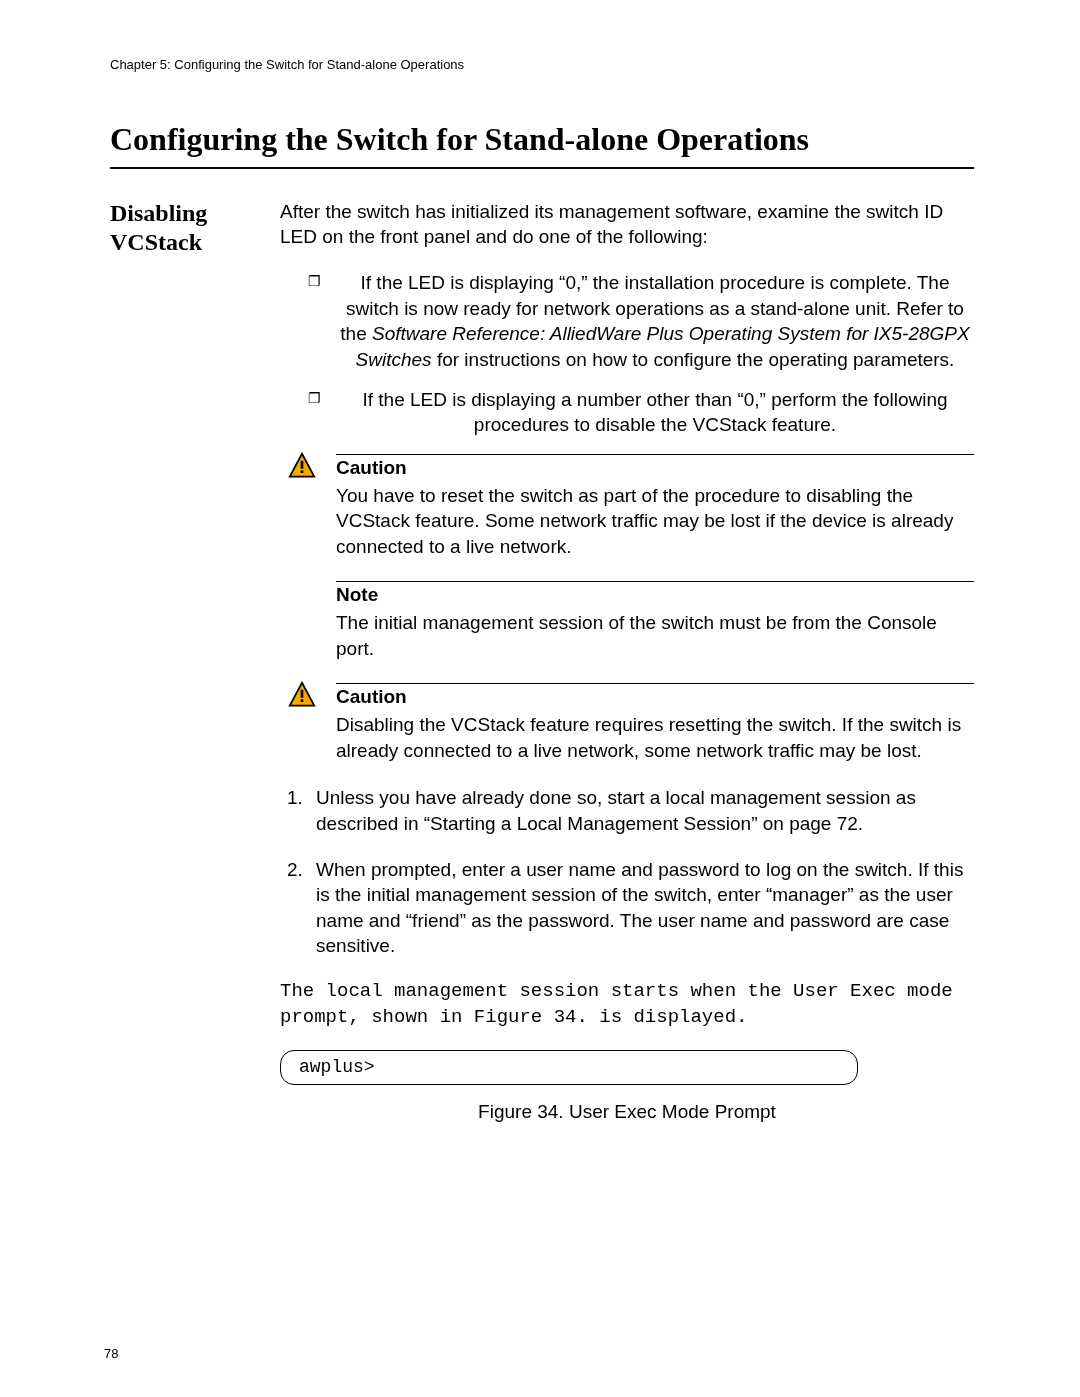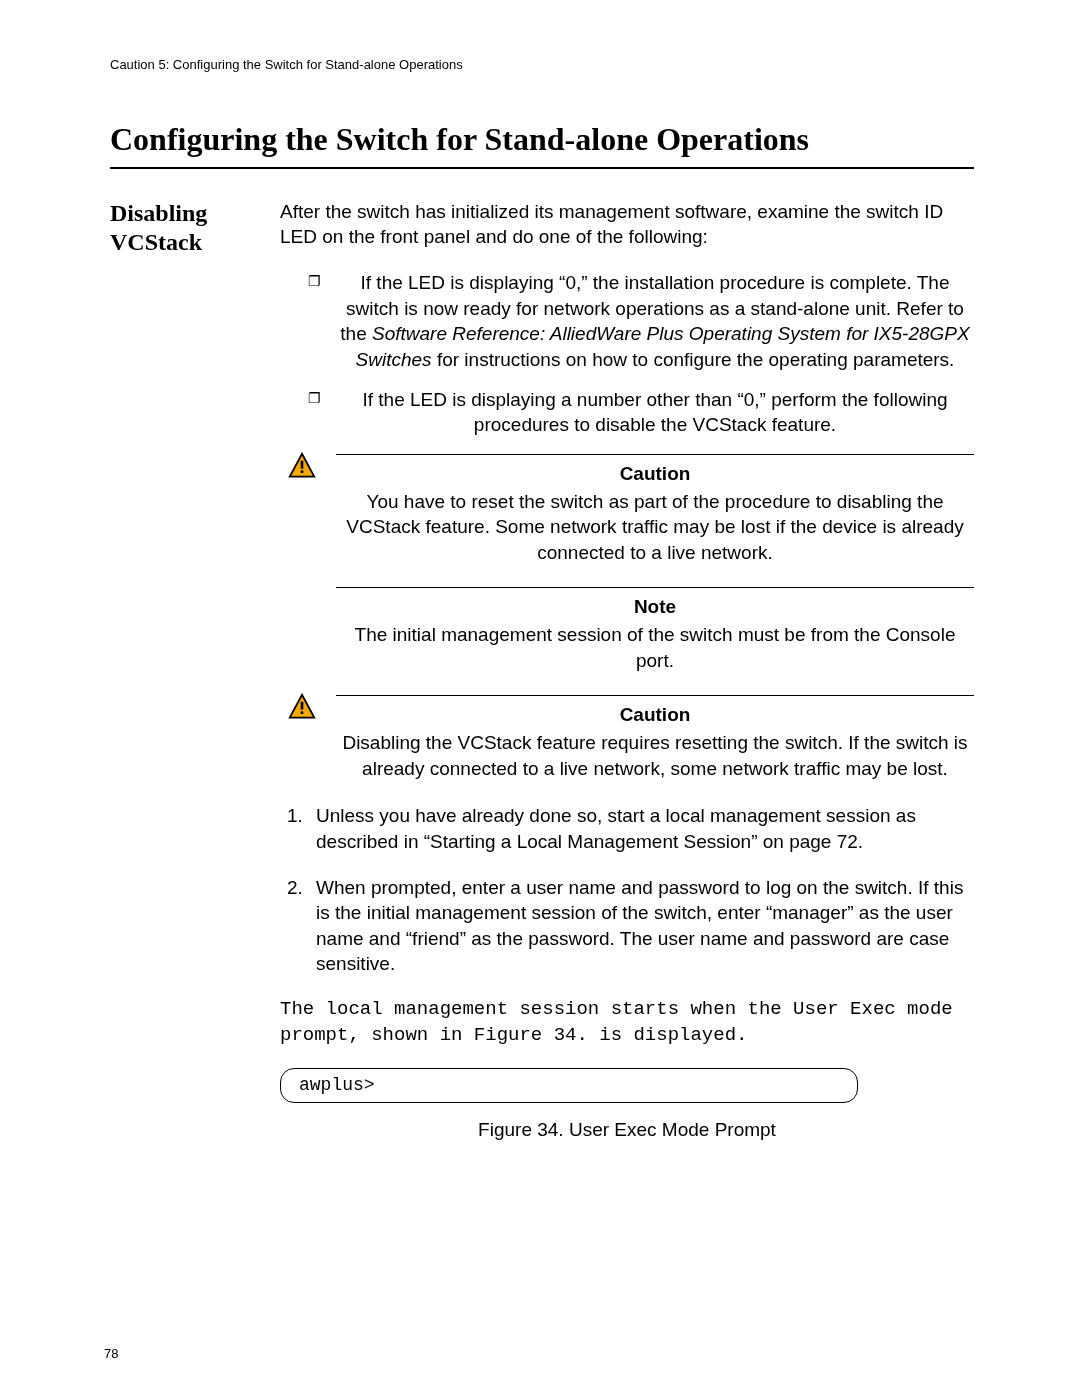--- a/index.html
+++ b/index.html
@@ -78,23 +78,21 @@
     padding-left: 8px;
   }
   .admon .icon-slot {
     width: 36px;
     flex: 0 0 36px;
     margin-top: -2px;
   }
   .admon .admon-body {
     flex: 1;
     border-top: 1px solid #000;
-    padding-top: 6px;
     margin-left: 12px;
-    text-align: center;
   }
   .admon .admon-title {
     font-weight: bold;
     margin-bottom: 2px;
   }
   .admon .admon-text { }
   .warn-triangle {
     width: 28px; height: 28px; display:block;
   }
   ol.steps {
@@ -125,21 +123,21 @@
     left: 104px;
     bottom: 34px;
     font-size: 13px;
   }
 </style>
 </head>
 <body>
 
 <div class="page">
 
-  <div class="running-head">Caution 5: Configuring the Switch for Stand-alone Operations</div>
+  <div class="running-head">Chapter 5: Configuring the Switch for Stand-alone Operations</div>
 
   <h1 class="section-title">Configuring the Switch for Stand-alone Operations</h1>
   <hr class="title-rule">
 
   <div class="two-col">
     <div class="side-heading">
       <span class="line">Disabling</span>
       <span class="line">VCStack</span>
     </div>
 

